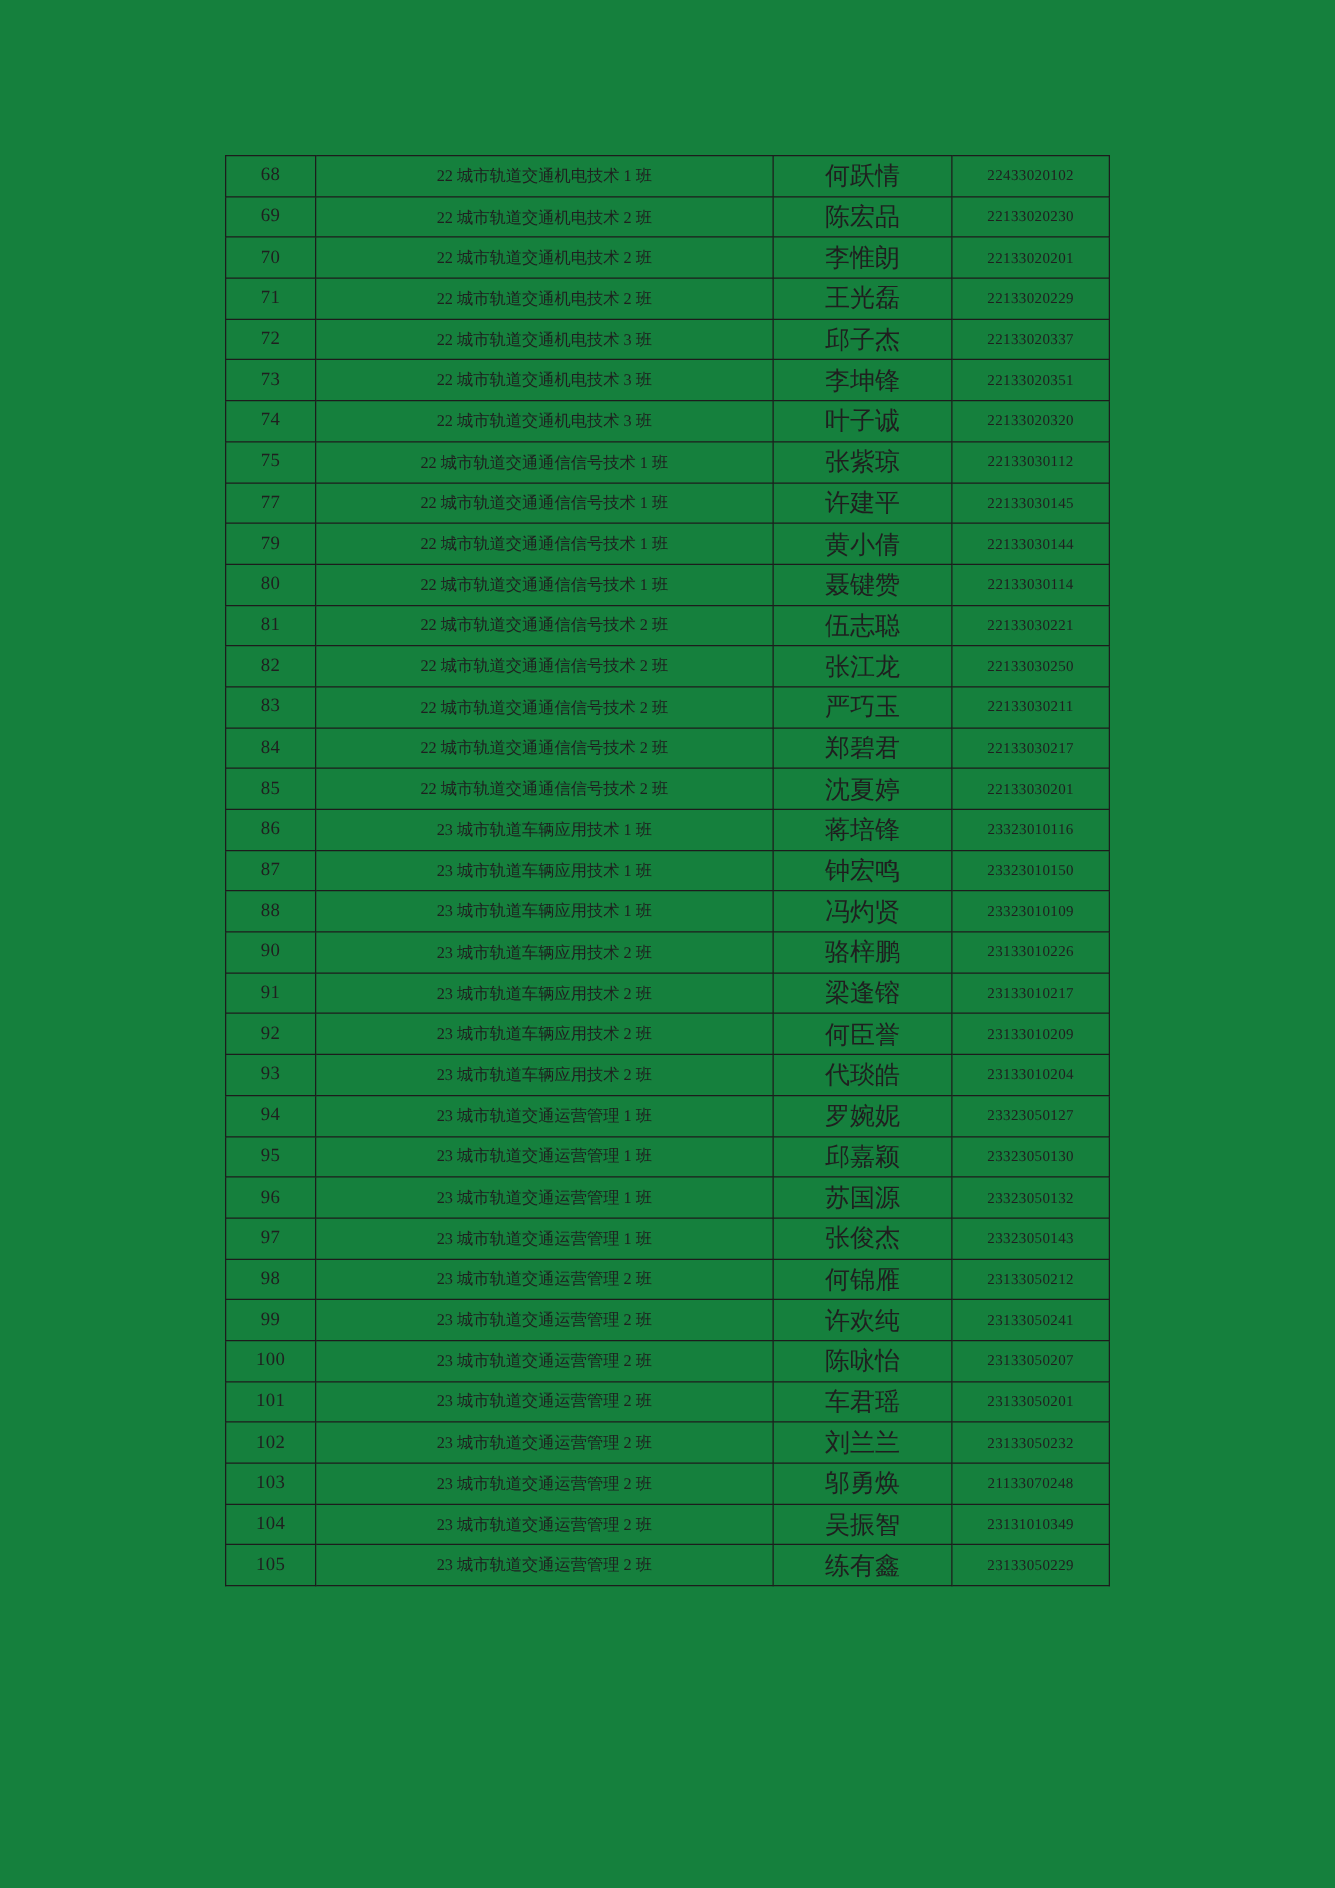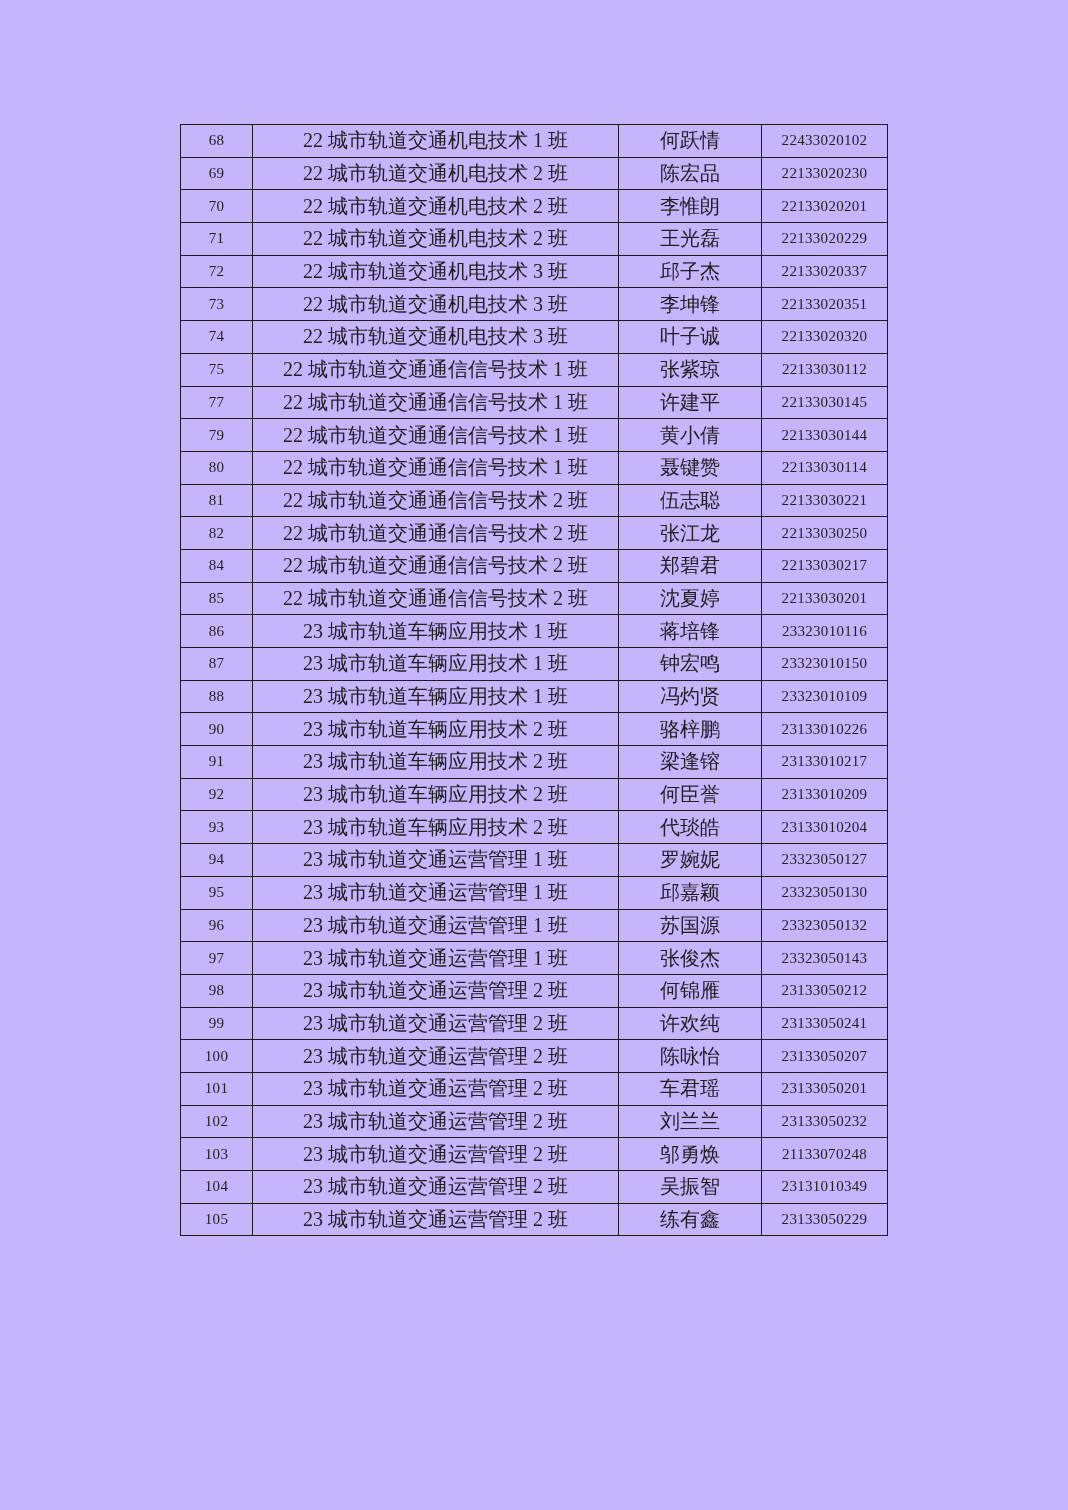--- a/index.html
+++ b/index.html
@@ -9,44 +9,44 @@
   }
   body {
     position: relative;
     width: 1068px;
     height: 1510px;
     font-family: "Liberation Serif", "DejaVu Serif", serif;
   }
   .page {
     position: absolute;
     inset: 0;
-    background: #c4b5fd;
+    background: #15803d;
   }
   table.roster {
     position: absolute;
     left: 180px;
     top: 124px;
     width: 707px;
     border-collapse: collapse;
     table-layout: fixed;
     color: #1f1f1f;
   }
   table.roster td {
     border: 1px solid #1c1c1c;
     text-align: center;
     vertical-align: middle;
     padding: 0;
     height: 31.7px;
     overflow: hidden;
     white-space: nowrap;
   }
   td.cell-no   { font-size: 15px; letter-spacing: 0.3px; }
-  td.cell-cls  { font-size: 20px; }
+  td.cell-cls  { font-size: 13px; }
   td.cell-name { font-size: 20px; }
-  td.cell-id   { font-size: 15px; letter-spacing: 0.3px; }
+  td.cell-id   { font-size: 12px; letter-spacing: 0.3px; }
 </style>
 </head>
 <body>
 
 <div class="page">
   <table class="roster">
     <colgroup>
       <col style="width:72px">
       <col style="width:366px">
       <col style="width:143px">
@@ -126,20 +126,26 @@
         <td class="cell-name">伍志聪</td>
         <td class="cell-id">22133030221</td>
       </tr>
         <tr>
         <td class="cell-no">82</td>
         <td class="cell-cls">22 城市轨道交通通信信号技术 2 班</td>
         <td class="cell-name">张江龙</td>
         <td class="cell-id">22133030250</td>
       </tr>
         <tr>
+        <td class="cell-no">83</td>
+        <td class="cell-cls">22 城市轨道交通通信信号技术 2 班</td>
+        <td class="cell-name">严巧玉</td>
+        <td class="cell-id">22133030211</td>
+      </tr>
+        <tr>
         <td class="cell-no">84</td>
         <td class="cell-cls">22 城市轨道交通通信信号技术 2 班</td>
         <td class="cell-name">郑碧君</td>
         <td class="cell-id">22133030217</td>
       </tr>
         <tr>
         <td class="cell-no">85</td>
         <td class="cell-cls">22 城市轨道交通通信信号技术 2 班</td>
         <td class="cell-name">沈夏婷</td>
         <td class="cell-id">22133030201</td>

